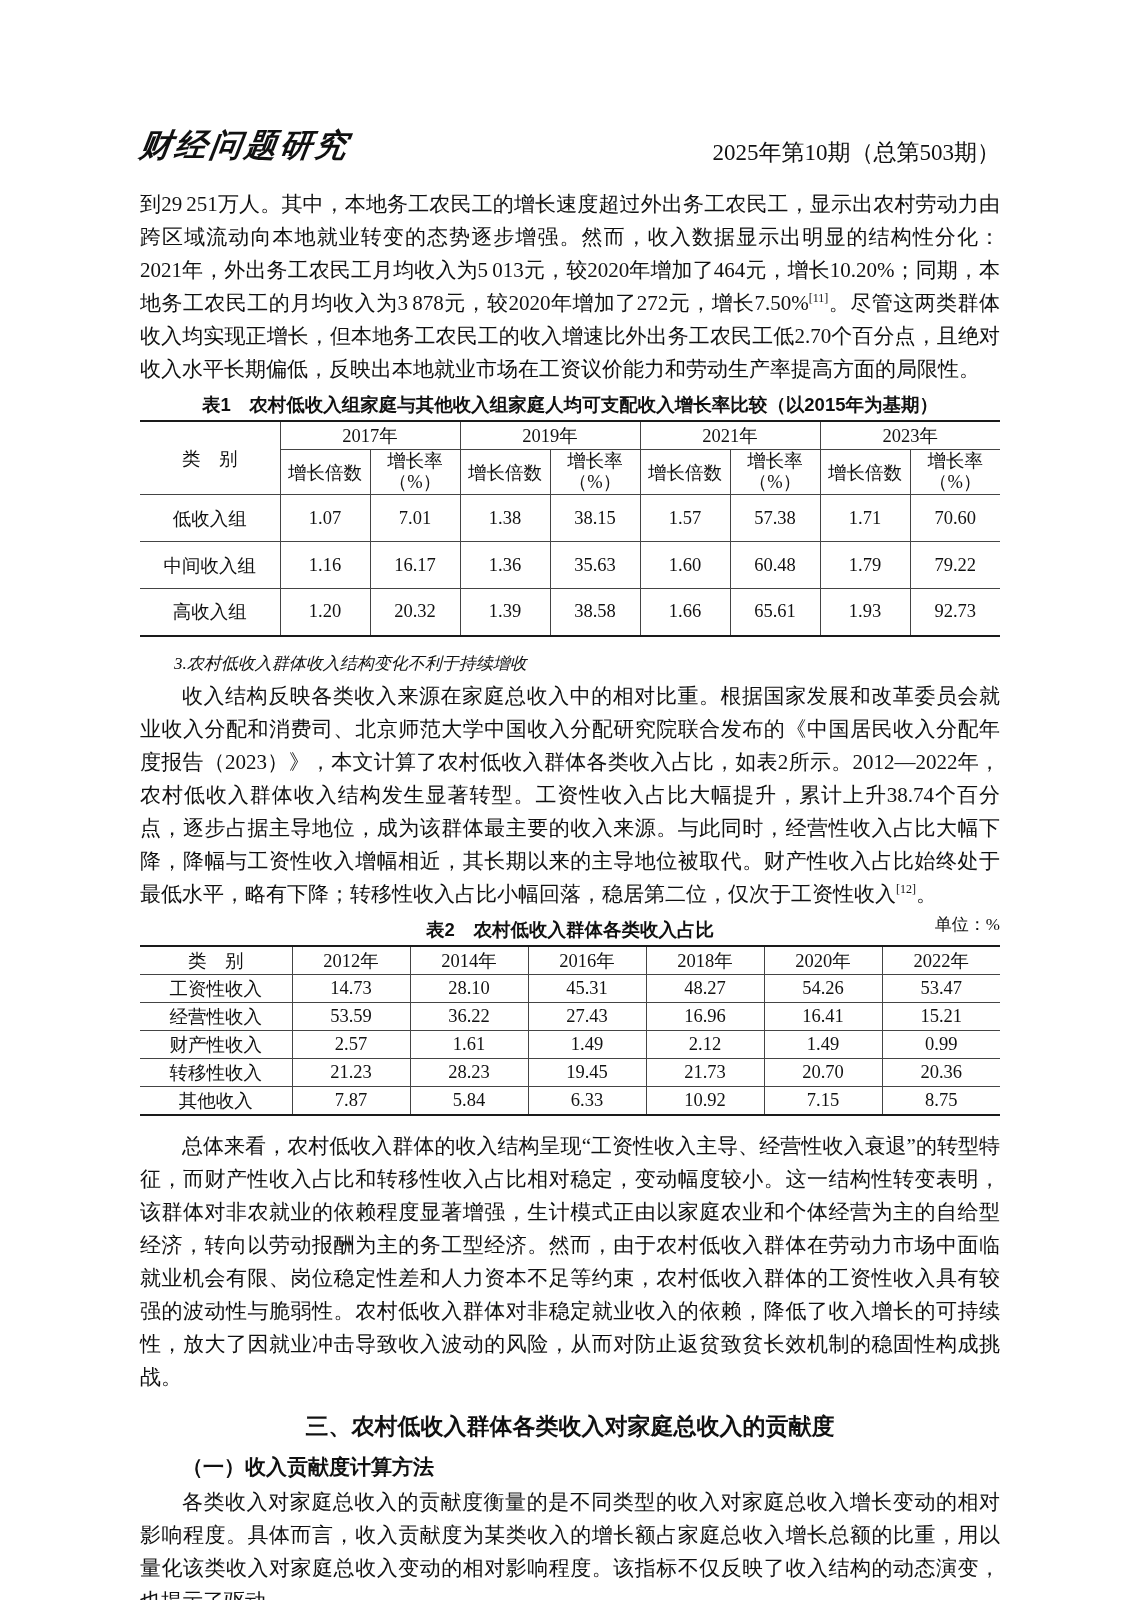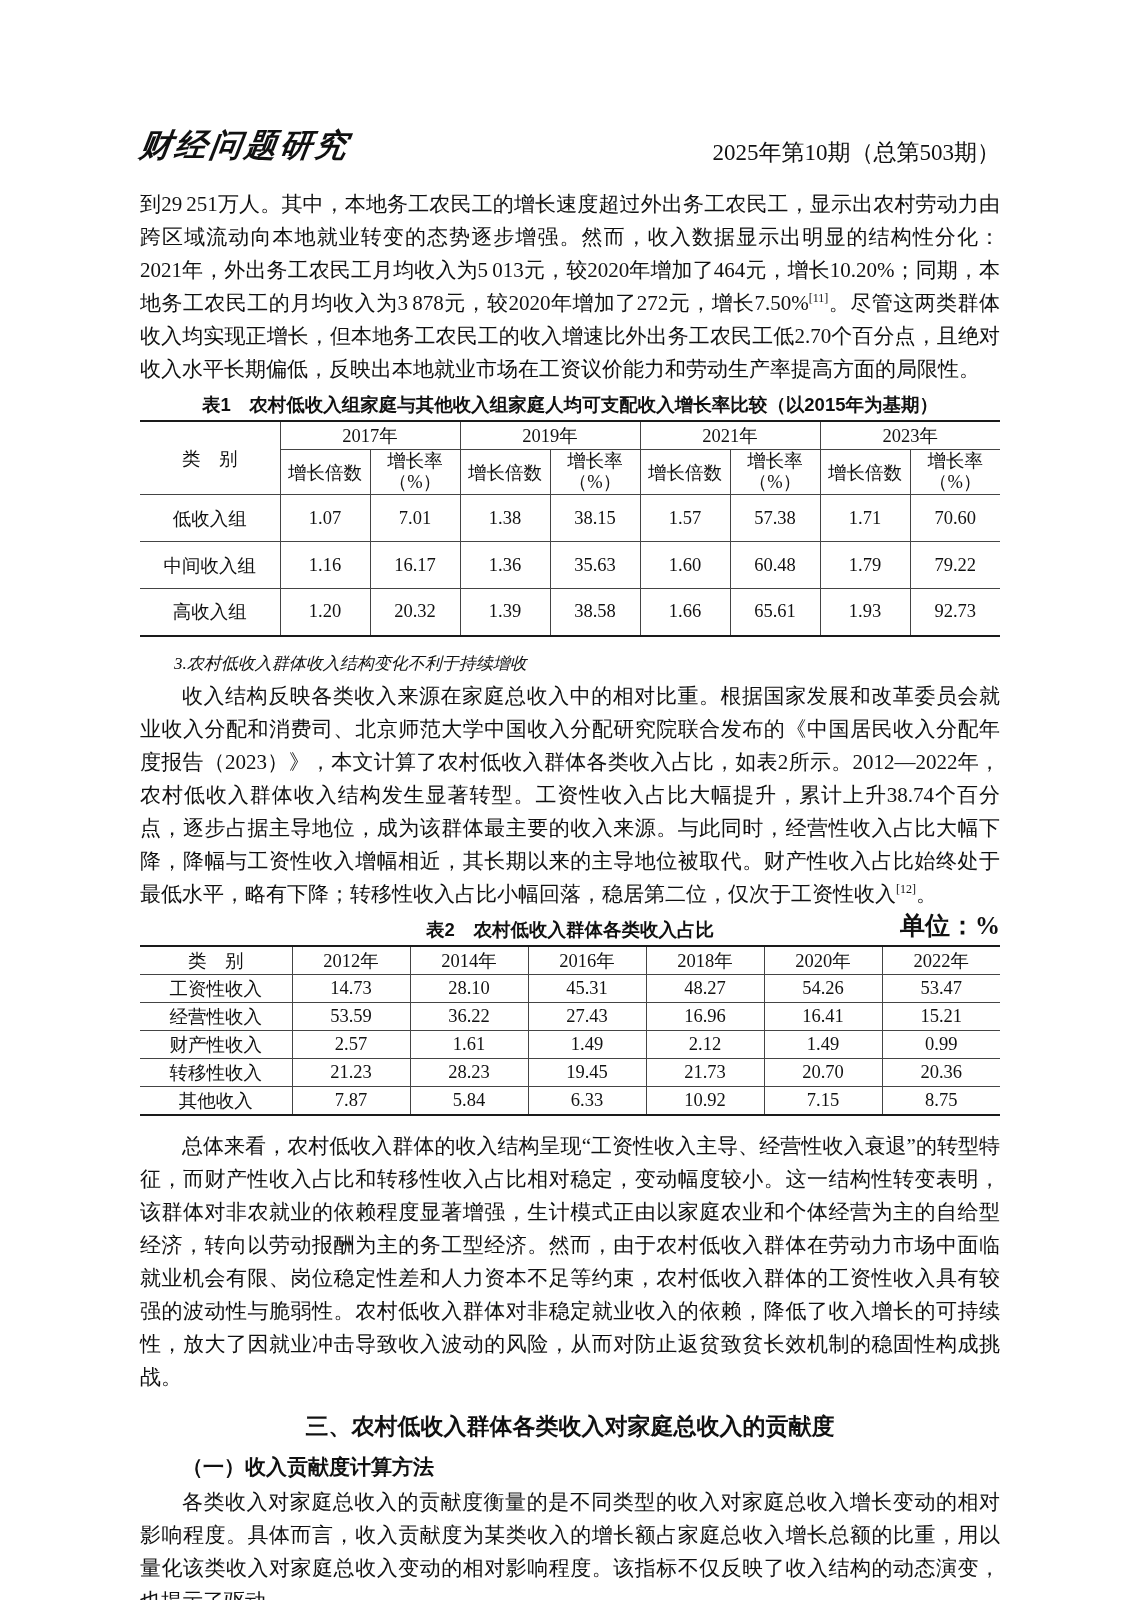--- a/index.html
+++ b/index.html
@@ -30,21 +30,21 @@
   }
   .body-p.indent{text-indent:2em;}
   sup.fn{font-size:12px;line-height:0;vertical-align:super;}
   .h3{margin:10px 0 0 0;font-size:17px;line-height:33px;text-indent:2em;font-weight:normal;font-style:italic;}
   
   .cap-row{position:relative;margin:6px 0 2px 0;height:26px;display:flex;align-items:center;justify-content:center;}
   .tbl-cap{
     font-family:"Liberation Sans","DejaVu Sans",sans-serif;
     font-weight:bold;font-size:18.5px;line-height:24px;text-align:center;
   }
-  .unit{position:absolute;right:0;bottom:1px;font-family:"Liberation Serif","DejaVu Serif",serif;font-weight:bold;font-size:25px;}
+  .unit{position:absolute;right:0;bottom:7px;font-family:"Liberation Serif","DejaVu Serif",serif;font-weight:normal;font-size:17px;}
   
   .tbl{
     width:100%;border-collapse:collapse;table-layout:fixed;
     font-size:18.5px;color:#111;
     border-top:2.5px solid #1a1a1a;border-bottom:2.5px solid #1a1a1a;
     margin-bottom:2px;
   }
   .tbl th,.tbl td{
     border:1px solid #444;
     font-weight:normal;text-align:center;vertical-align:middle;

